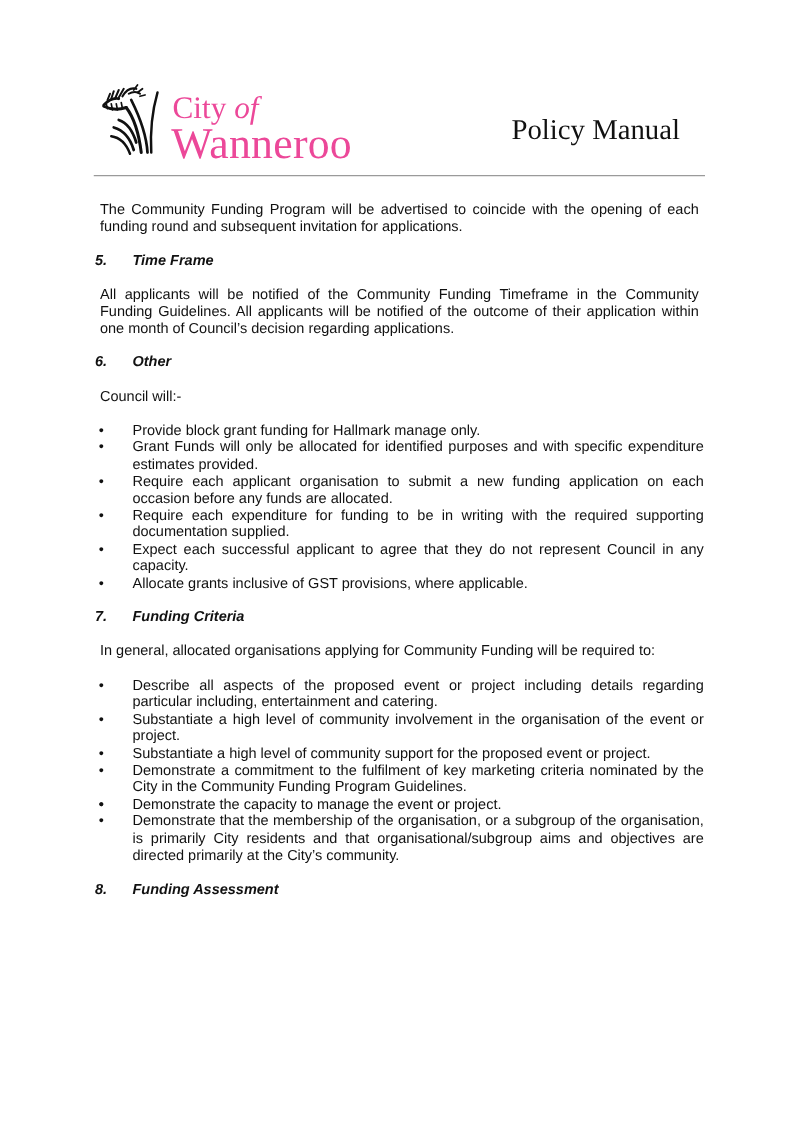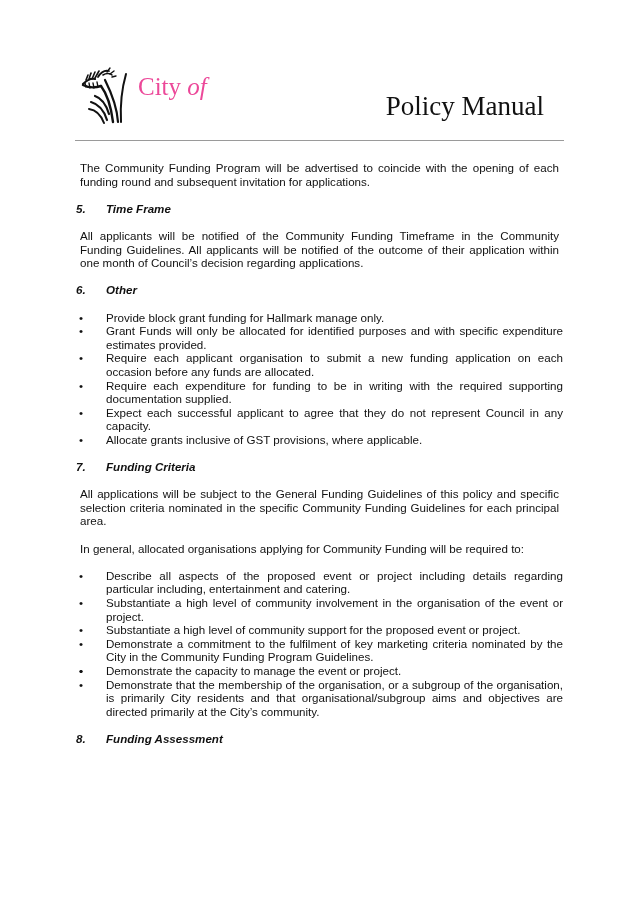--- a/index.html
+++ b/index.html
@@ -50,21 +50,21 @@
       font-size: 35px;
       display: block;
       margin-top: -2px;
       letter-spacing: 0.2px;
     }
     .manual-title {
       position: absolute;
       right: 20px;
       top: 29px;
       font-family: "Liberation Serif", "DejaVu Serif", serif;
-      font-size: 27px;
+      font-size: 23px;
       color: #111;
       text-align: center;
     }
     .rule {
       position: absolute;
       left: 75px;
       top: 140px;
       width: 489px;
       height: 0;
       border-top: 1.5px solid #9a9a9a;
@@ -134,53 +134,54 @@
       <path d="M24 16 C30 28, 36 42, 37 58" stroke-width="2.2"></path>
       <path d="M45 10 C41 24, 39 40, 40 58" stroke-width="2"></path>
 
       <path d="M14 32 C20 34, 25 40, 28 50" stroke-width="2.2"></path>
       <path d="M10 38 C17 40, 23 46, 26 56" stroke-width="2.2"></path>
       <path d="M8 45 C15 46, 20 51, 23 59" stroke-width="2"></path>
     </g>
   </svg>
   <div class="logo-text">
     <span class="logo-city"><span>City</span> <span class="of">of</span></span>
+    <span class="logo-wanneroo">Wanneroo</span>
   </div>
   <div class="manual-title">Policy Manual</div>
 </div>
 
 <div class="rule"></div>
 
 <div class="content">
   <p class="para">The Community Funding Program will be advertised to coincide with the opening of each funding round and subsequent invitation for applications.</p>
 
   <div class="heading">
     <span class="num">5.</span>
     <span>Time Frame</span>
   </div>
   <p class="para">All applicants will be notified of the Community Funding Timeframe in the Community Funding Guidelines.  All applicants will be notified of the outcome of their application within one month of Council’s decision regarding applications.</p>
 
   <div class="heading">
     <span class="num">6.</span>
     <span>Other</span>
   </div>
+  <p class="para">Council will:-</p>
   <ul class="bullets">
     <li><span class="bullet">•</span><span>Provide block grant funding for Hallmark manage only.</span></li>
     <li><span class="bullet">•</span><span>Grant Funds will only be allocated for identified purposes and with specific expenditure estimates provided.</span></li>
     <li><span class="bullet">•</span><span>Require each applicant organisation to submit a new funding application on each occasion before any funds are allocated.</span></li>
     <li><span class="bullet">•</span><span>Require each expenditure for funding to be in writing with the required supporting documentation supplied.</span></li>
     <li><span class="bullet">•</span><span>Expect each successful applicant to agree that they do not represent Council in any capacity.</span></li>
     <li><span class="bullet">•</span><span>Allocate grants inclusive of GST provisions, where applicable.</span></li>
   </ul>
 
   <div class="heading">
     <span class="num">7.</span>
     <span>Funding Criteria</span>
   </div>
-  <p class="para">All applications will be subject to the General Funding Guidelines of this policy and specific selection criteria nominated in the specific Community Funding Guidelines for each principal area.</p>
   <p class="para">In general, allocated organisations applying for Community Funding will be required to:</p>
   <ul class="bullets">
     <li><span class="bullet">•</span><span>Describe all aspects of the proposed event or project including details regarding particular including, entertainment and catering.</span></li>
     <li><span class="bullet">•</span><span>Substantiate a high level of community involvement in the organisation of the event or project.</span></li>
     <li><span class="bullet">•</span><span>Substantiate a high level of community support for the proposed event or project.</span></li>
     <li><span class="bullet">•</span><span>Demonstrate a commitment to the fulfilment of key marketing criteria nominated by the City in the Community Funding Program Guidelines.</span></li>
     <li><span class="bullet">•</span></li>
     <li><span class="bullet">•</span><span>Demonstrate the capacity to manage the event or project.</span></li>
     <li><span class="bullet">•</span><span>Demonstrate that the membership of the organisation, or a subgroup of the organisation, is primarily City residents and that organisational/subgroup aims and objectives are directed primarily at the City’s community.</span></li>
   </ul>

